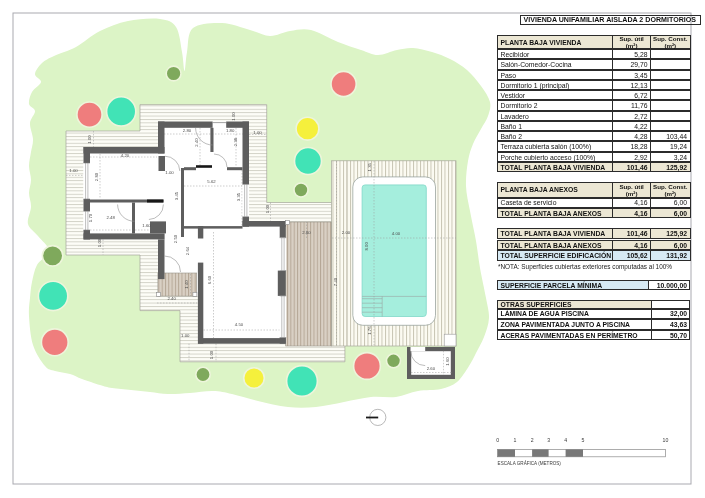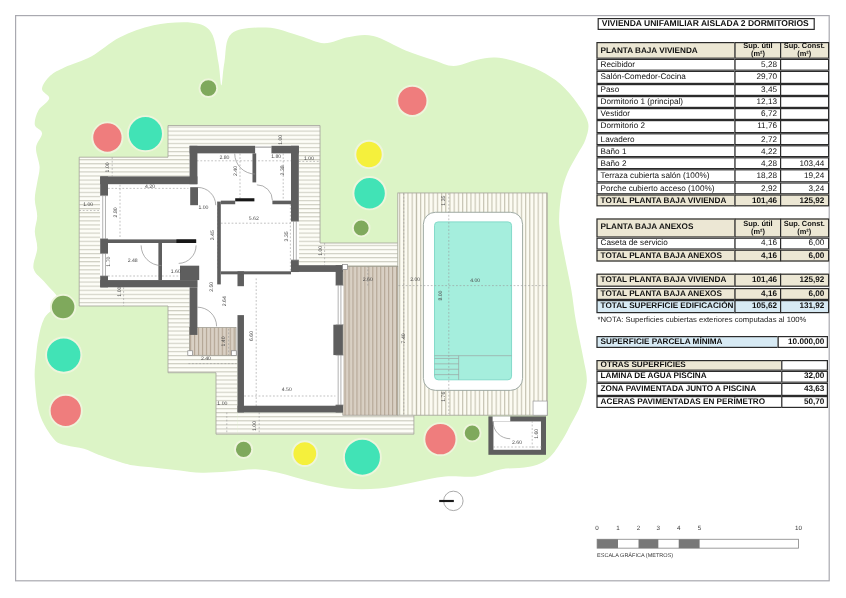--- a/index.html
+++ b/index.html
@@ -313,21 +313,21 @@
 </g>
 <rect x="497.6" y="449.4" width="167.8" height="7.4" fill="#ffffff" stroke="#8a8a8a" stroke-width="0.7"></rect>
 <rect x="497.6" y="449.4" width="17.4" height="7.4" fill="#787878"></rect>
 <rect x="532.1" y="449.4" width="16.5" height="7.4" fill="#787878"></rect>
 <rect x="565.6" y="449.4" width="17.4" height="7.4" fill="#787878"></rect>
 
 <text x="497.6" y="464.5" font-size="4.6" fill="#3a3a3a">ESCALA GRÁFICA (METROS)</text>
 </svg>
 </div>
 
-<div style="position:absolute;left:498px;top:15px;width:181px;height:10px;border:1px solid #2b2b2b;box-sizing:border-box;font-size:7.1px;font-weight:bold;line-height:8.7px;padding-left:2.5px;white-space:nowrap;">VIVIENDA UNIFAMILIAR AISLADA 2 DORMITORIOS</div>
+<div style="position:absolute;left:520px;top:15px;width:181px;height:10px;border:1px solid #2b2b2b;box-sizing:border-box;font-size:7.1px;font-weight:bold;line-height:8.7px;padding-left:2.5px;white-space:nowrap;">VIVIENDA UNIFAMILIAR AISLADA 2 DORMITORIOS</div>
 
 <div style="position:absolute;left:497px;top:34.5px;width:116.29999999999995px;height:14.5px;background:#ece7d4;border:1px solid #2b2b2b;box-sizing:border-box;font-size:6.8px;font-weight:bold;line-height:13.5px;padding-left:2.5px;white-space:nowrap;">PLANTA BAJA VIVIENDA</div>
 <div style="position:absolute;left:612.3px;top:34.5px;width:38.700000000000045px;height:14.5px;background:#ece7d4;border:1px solid #2b2b2b;box-sizing:border-box;font-size:6.2px;font-weight:bold;text-align:center;line-height:6.8px;padding-top:0.5px;">Sup. útil<br>(m²)</div>
 <div style="position:absolute;left:650px;top:34.5px;width:40.5px;height:14.5px;background:#ece7d4;border:1px solid #2b2b2b;box-sizing:border-box;font-size:6.2px;font-weight:bold;text-align:center;line-height:6.8px;padding-top:0.5px;">Sup. Const.<br>(m²)</div>
 <div style="position:absolute;left:497px;top:49.0px;width:116.29999999999995px;height:10.25px;background:#fff;border:1px solid #2b2b2b;box-sizing:border-box;font-size:6.8px;font-weight:normal;line-height:9.25px;padding-left:2.5px;white-space:nowrap;overflow:hidden;">Recibidor</div>
 <div style="position:absolute;left:612.3px;top:49.0px;width:38.700000000000045px;height:10.25px;background:#fff;border:1px solid #2b2b2b;box-sizing:border-box;font-size:6.8px;font-weight:normal;line-height:9.25px;text-align:right;padding-right:2.5px;">5,28</div>
 <div style="position:absolute;left:650px;top:49.0px;width:40.5px;height:10.25px;background:#fff;border:1px solid #2b2b2b;box-sizing:border-box;font-size:6.8px;font-weight:normal;line-height:9.25px;text-align:right;padding-right:2.5px;"></div>
 <div style="position:absolute;left:497px;top:59.25px;width:116.29999999999995px;height:10.25px;background:#fff;border:1px solid #2b2b2b;box-sizing:border-box;font-size:6.8px;font-weight:normal;line-height:9.25px;padding-left:2.5px;white-space:nowrap;overflow:hidden;">Salón-Comedor-Cocina</div>
 <div style="position:absolute;left:612.3px;top:59.25px;width:38.700000000000045px;height:10.25px;background:#fff;border:1px solid #2b2b2b;box-sizing:border-box;font-size:6.8px;font-weight:normal;line-height:9.25px;text-align:right;padding-right:2.5px;">29,70</div>
 <div style="position:absolute;left:650px;top:59.25px;width:40.5px;height:10.25px;background:#fff;border:1px solid #2b2b2b;box-sizing:border-box;font-size:6.8px;font-weight:normal;line-height:9.25px;text-align:right;padding-right:2.5px;"></div>

